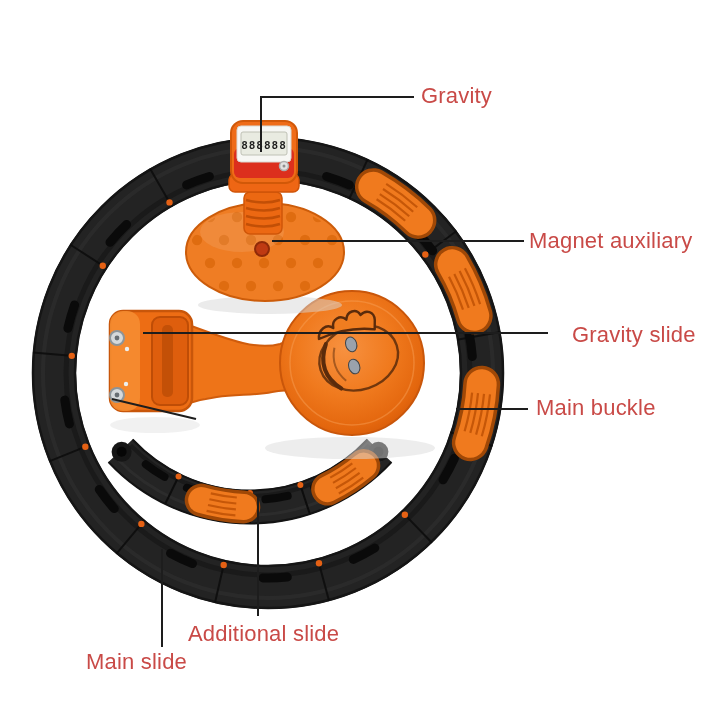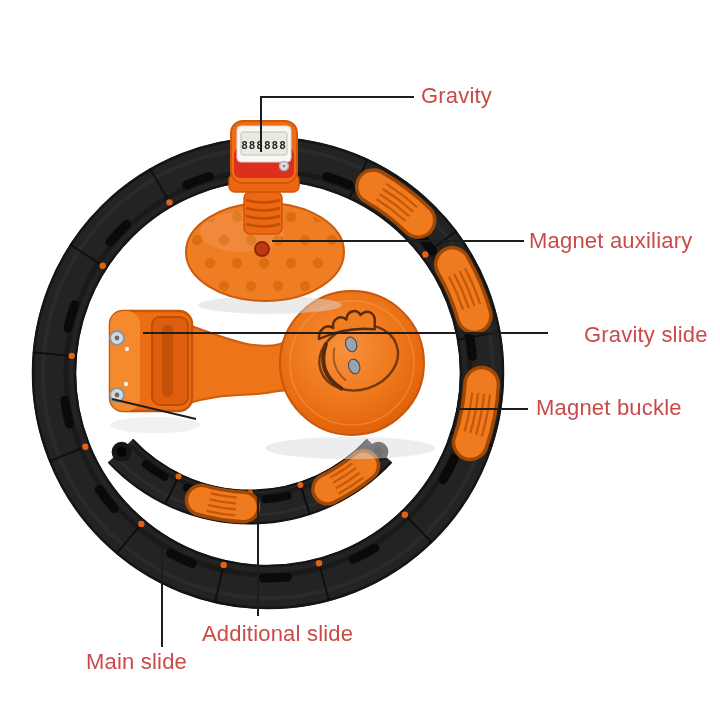--- a/index.html
+++ b/index.html
@@ -180,17 +180,17 @@
       <polyline points="143,333 548,333"></polyline>
       <polyline points="456,409 528,409"></polyline>
       <polyline points="112,399 196,419"></polyline>
       <polyline points="258,497 258,616"></polyline>
       <polyline points="162,549 162,647"></polyline>
     </g>
   </svg>
 
   <div class="label" style="left:421px;top:84px;">Gravity</div>
   <div class="label" style="left:529px;top:229px;text-align:center;">Magnet auxiliary</div>
-  <div class="label" style="left:584px;top:323px;">Gravity slide</div>
-  <div class="label" style="left:536px;top:396px;">Magnet buckle</div>
-  <div class="label" style="left:202px;top:622px;">Additional slide</div>
+  <div class="label" style="left:572px;top:323px;">Gravity slide</div>
+  <div class="label" style="left:536px;top:396px;">Main buckle</div>
+  <div class="label" style="left:188px;top:622px;">Additional slide</div>
   <div class="label" style="left:86px;top:650px;">Main slide</div>
 </div>
 
 </body></html>

